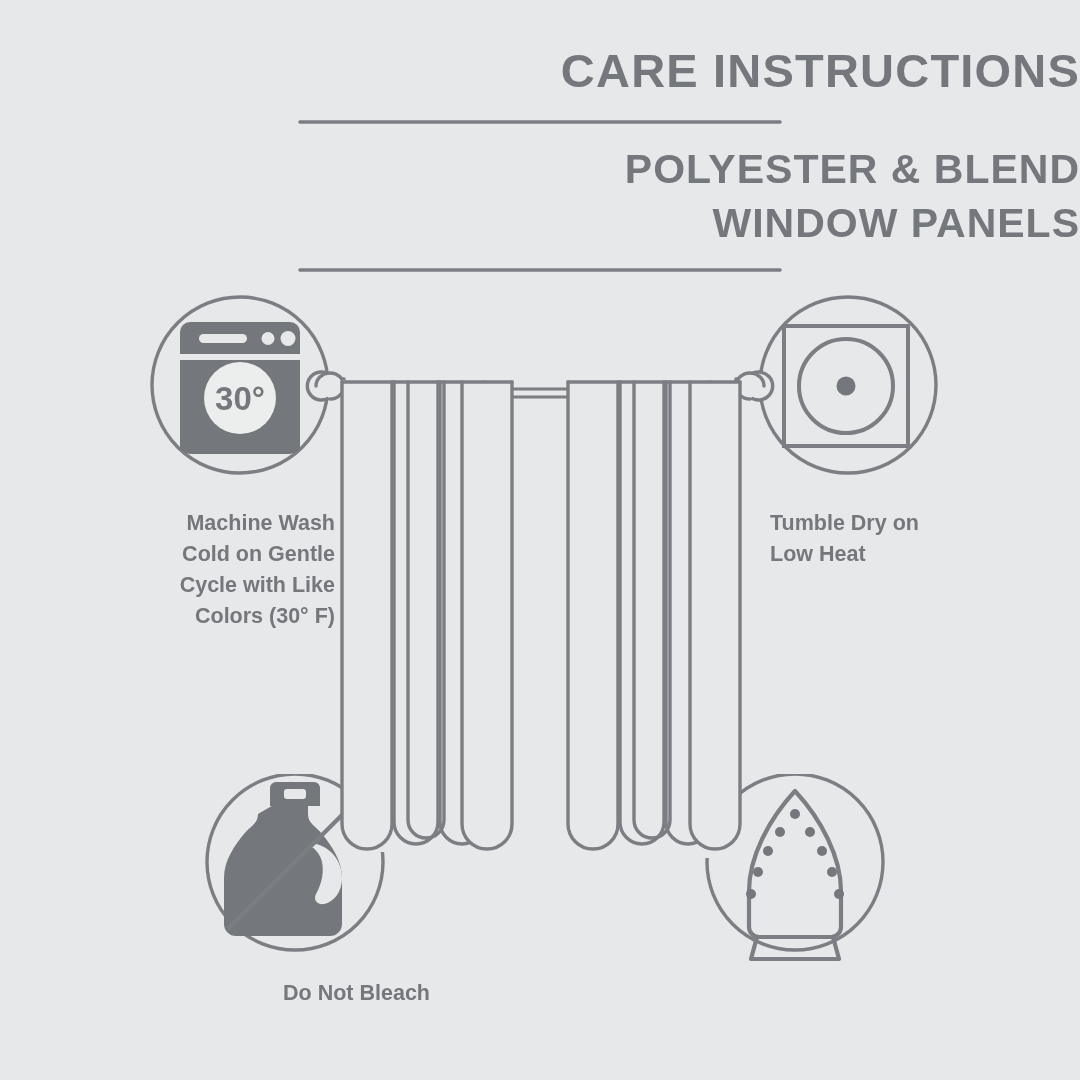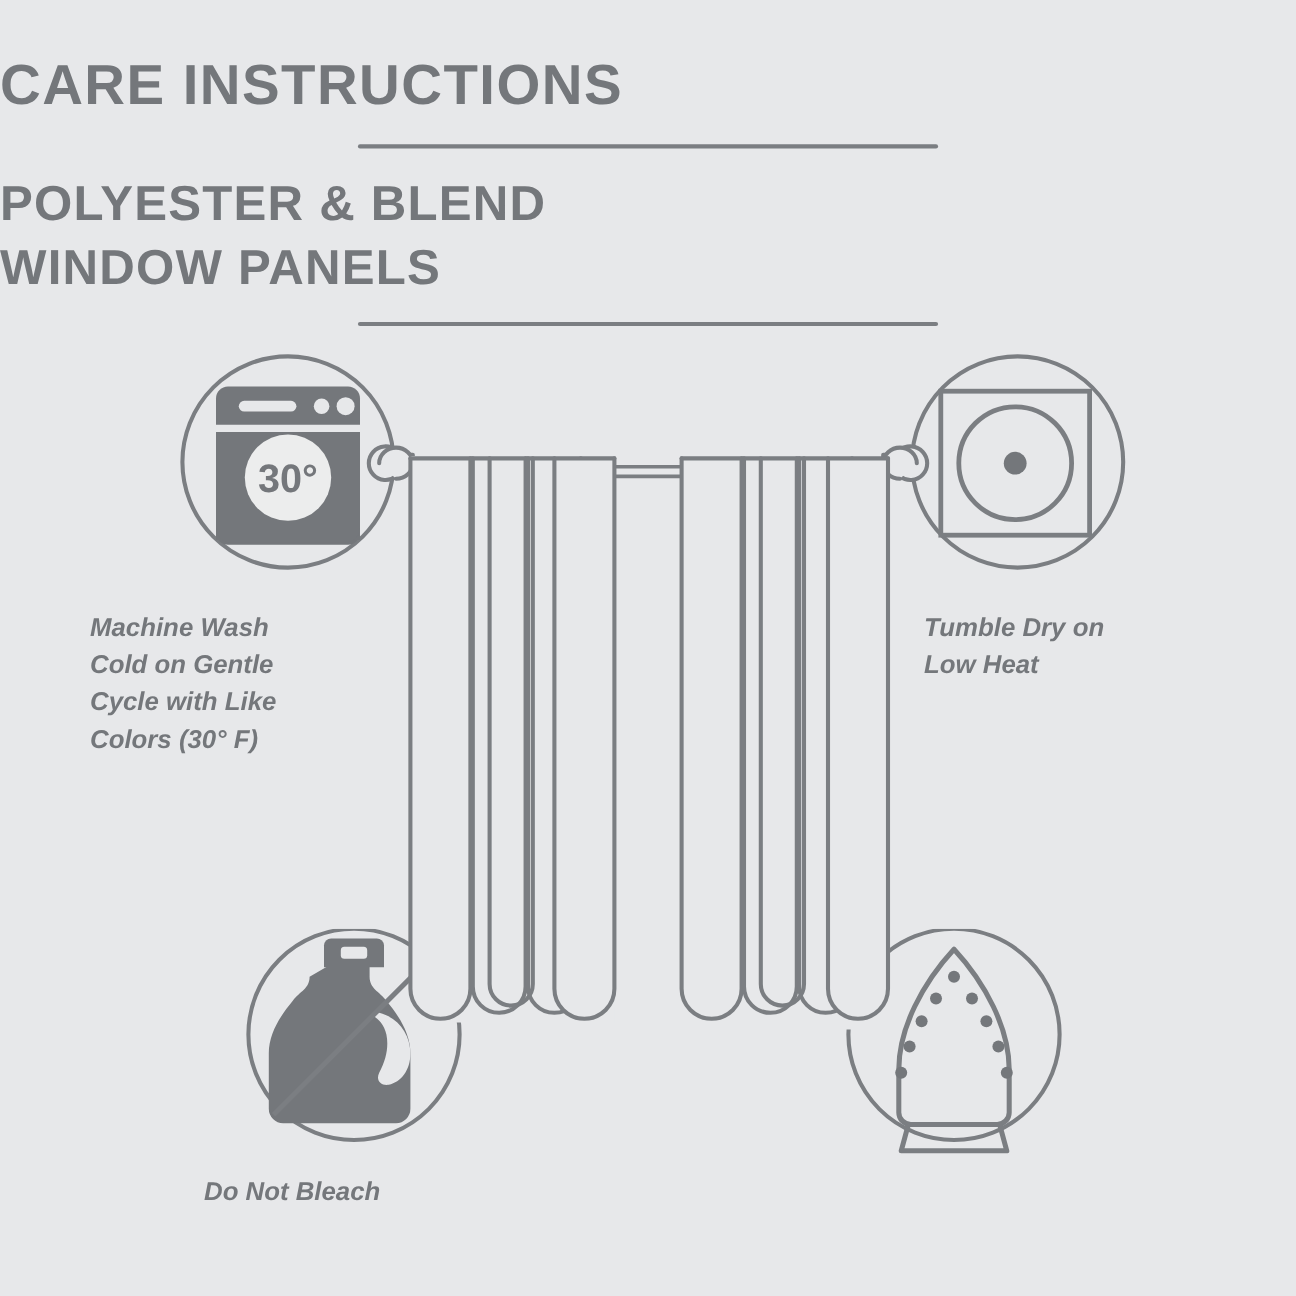--- a/index.html
+++ b/index.html
@@ -22,21 +22,21 @@
     position: absolute;
     left: 0;
     top: 0;
     width: 1080px;
     height: 1080px;
   }
   .txt {
     position: absolute;
     color: #74777b;
     font-weight: bold;
-    text-align: left;
+    text-align: right;
     line-height: 1.22;
     white-space: pre-line;
     user-select: none;
   }
   #title {
     left: 0;
     top: 42px;
     width: 1080px;
     font-size: 47px;
     letter-spacing: 1.2px;
@@ -45,21 +45,20 @@
     left: 0;
     top: 142px;
     width: 1080px;
     font-size: 41px;
     letter-spacing: 1.0px;
     line-height: 1.32;
   }
   .caption {
     font-size: 21.5px;
     line-height: 1.44;
-    font-style: italic;
   }
   #cap-wash   { left: 75px;  top: 508px; width: 260px; }
   #cap-dry    { left: 770px; top: 508px; width: 300px; text-align: left; }
   #cap-bleach { left: 170px; top: 978px; width: 260px; }
   #cap-iron   { left: 590px; top: 978px; width: 385px; }
 </style>
 </head>
 <body>
 
 <div id="page">

